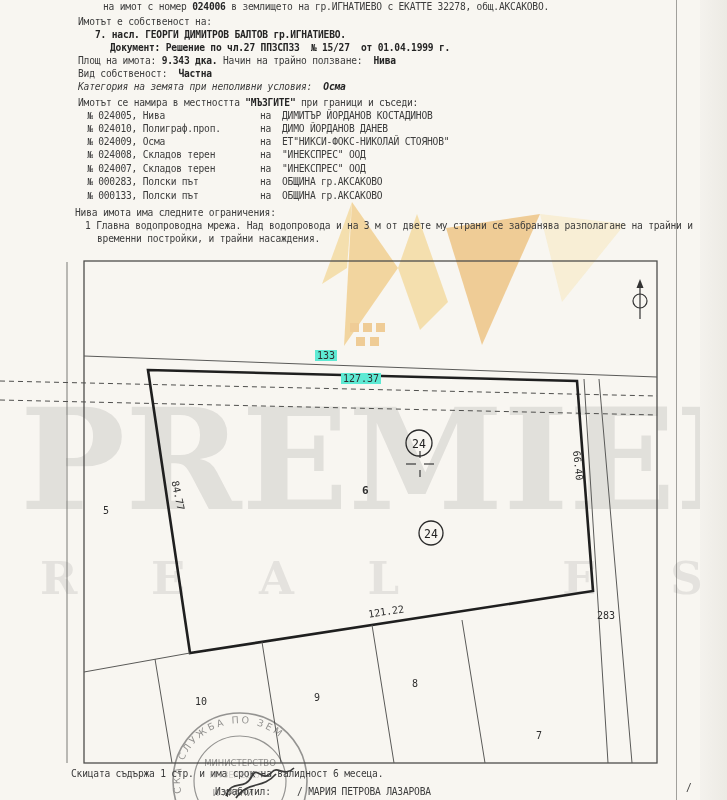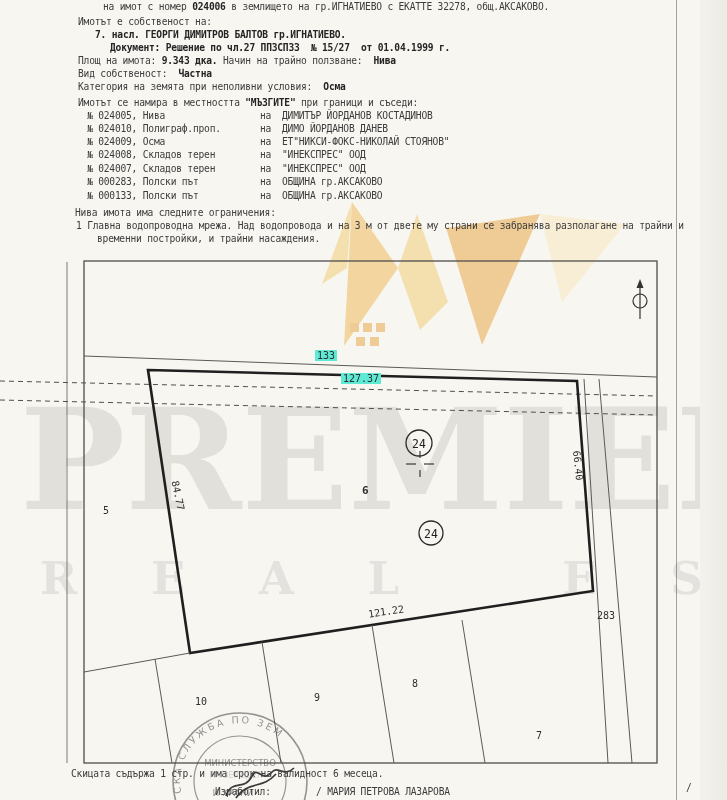--- a/index.html
+++ b/index.html
@@ -46,36 +46,36 @@
   <div class="tl" style="left:103px;top:1px;"><span>на имот с номер </span><span class="b">024006</span><span> в землището на гр.ИГНАТИЕВО с ЕКАТТЕ 32278, общ.АКСАКОВО.</span></div>
 
   <div class="tl" style="left:78px;top:16px;">Имотът е собственост на:</div>
   <div class="tl b" style="left:95px;top:29px;">7. насл. ГЕОРГИ ДИМИТРОВ БАЛТОВ гр.ИГНАТИЕВО.</div>
   <div class="tl b" style="left:110px;top:42px;">Документ: Решение по чл.27 ППЗСПЗЗ  № 15/27  от 01.04.1999 г.</div>
 
   <div class="tl" style="left:78px;top:55px;"><span>Площ на имота: </span><span class="b">9.343 дка.</span><span> Начин на трайно ползване:  </span><span class="b">Нива</span></div>
 
   <div class="tl" style="left:78px;top:68px;"><span>Вид собственост:  </span><span class="b">Частна</span></div>
 
-  <div class="tl" style="left:78px;top:81px;"><span>Категория на земята при неполивни условия:  </span><span class="b">Осма</span></div>
+  <div class="tl" style="left:78px;top:81px;font-style:italic;"><span>Категория на земята при неполивни условия:  </span><span class="b">Осма</span></div>
 
   <div class="tl" style="left:78px;top:97px;"><span>Имотът се намира в местността </span><span class="b">"МЪЗГИТЕ"</span><span> при граници и съседи:</span></div>
 
   <div>
     <div class="tl" style="left:87px;top:110px;"><span style="position:absolute;left:0;">№ 024005, Нива</span><span style="position:absolute;left:173px;">на</span><span style="position:absolute;left:195px;text-align:right;">ДИМИТЪР ЙОРДАНОВ КОСТАДИНОВ</span></div>
     <div class="tl" style="left:87px;top:123px;"><span style="position:absolute;left:0;">№ 024010, Полиграф.проп.</span><span style="position:absolute;left:173px;">на</span><span style="position:absolute;left:195px;">ДИМО ЙОРДАНОВ ДАНЕВ</span></div>
     <div class="tl" style="left:87px;top:136px;"><span style="position:absolute;left:0;">№ 024009, Осма</span><span style="position:absolute;left:173px;">на</span><span style="position:absolute;left:195px;">ЕТ"НИКСИ-ФОКС-НИКОЛАЙ СТОЯНОВ"</span></div>
     <div class="tl" style="left:87px;top:149px;"><span style="position:absolute;left:0;">№ 024008, Складов терен</span><span style="position:absolute;left:173px;">на</span><span style="position:absolute;left:195px;">"ИНЕКСПРЕС" ООД</span></div>
     <div class="tl" style="left:87px;top:163px;"><span style="position:absolute;left:0;">№ 024007, Складов терен</span><span style="position:absolute;left:173px;">на</span><span style="position:absolute;left:195px;">"ИНЕКСПРЕС" ООД</span></div>
     <div class="tl" style="left:87px;top:176px;"><span style="position:absolute;left:0;">№ 000283, Полски път</span><span style="position:absolute;left:173px;">на</span><span style="position:absolute;left:195px;">ОБЩИНА гр.АКСАКОВО</span></div>
     <div class="tl" style="left:87px;top:190px;"><span style="position:absolute;left:0;">№ 000133, Полски път</span><span style="position:absolute;left:173px;">на</span><span style="position:absolute;left:195px;">ОБЩИНА гр.АКСАКОВО</span></div>
   </div>
 
   <div class="tl" style="left:75px;top:207px;">Нива имота има следните ограничения:</div>
-  <div class="tl" style="left:76px;top:220px;">1 Главна водопроводна мрежа. Над водопровода и на 3 м от двете му страни се забранява разполагане на трайни и</div>
+  <div class="tl" style="left:85px;top:220px;">1 Главна водопроводна мрежа. Над водопровода и на 3 м от двете му страни се забранява разполагане на трайни и</div>
   <div class="tl" style="left:97px;top:233px;">временни постройки, и трайни насаждения.</div>
 
   <svg class="layer" viewBox="0 0 727 800">
 
     <rect x="84" y="261" width="573" height="502" fill="none" stroke="#4e4e4c" stroke-width="1.3"></rect>
     <line x1="67" y1="262" x2="67" y2="763" stroke="#7a7a76" stroke-width="1"></line>
 
     <g stroke="#333" fill="none" stroke-width="1.2">
       <line x1="640" y1="286" x2="640" y2="319"></line>
       <circle cx="640" cy="301" r="7"></circle>
@@ -138,18 +138,18 @@
   <div class="dlabel" style="left:597px;top:610px;">283</div>
   <div class="dlabel" style="left:103px;top:505px;">5</div>
   <div class="dlabel b" style="left:362px;top:484px;font-size:11px;">6</div>
   <div class="dlabel" style="left:536px;top:730px;">7</div>
   <div class="dlabel" style="left:412px;top:678px;">8</div>
   <div class="dlabel" style="left:314px;top:692px;">9</div>
   <div class="dlabel" style="left:195px;top:696px;">10</div>
 
   <div class="tl" style="left:71px;top:768px;">Скицата съдържа 1 стр. и има срок на валидност 6 месеца.</div>
   <div class="tl" style="left:215px;top:786px;">Изработил:</div>
-  <div class="tl" style="left:316px;top:786px;">/ МАРИЯ ПЕТРОВА ЛАЗАРОВА</div>
+  <div class="tl" style="left:297px;top:786px;">/ МАРИЯ ПЕТРОВА ЛАЗАРОВА</div>
   <div class="tl" style="left:686px;top:782px;">/</div>
 
   <div class="border-right"></div>
   <div class="edge-strip"></div>
 </div>
 
 </body></html>

